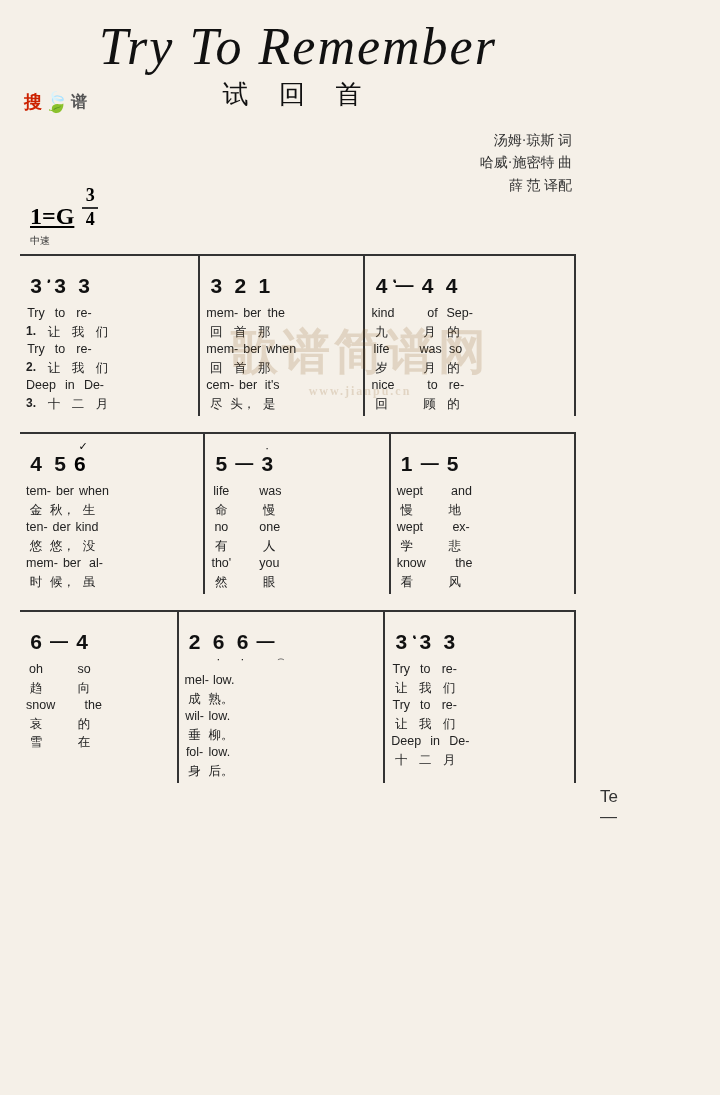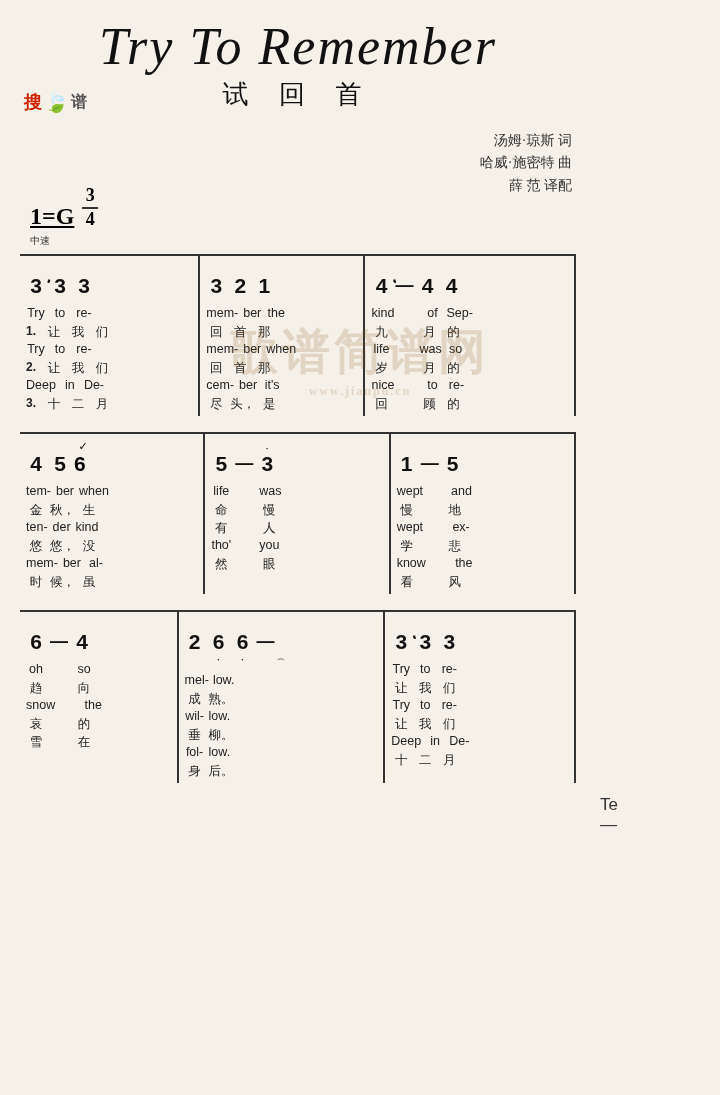--- a/index.html
+++ b/index.html
@@ -439,20 +439,25 @@
             <span class="lyr-word">life</span>
             <span class="lyr-word"></span>
             <span class="lyr-word">was</span>
           </div>
           <div class="lyr-row">
             <span class="lyr-word">命</span>
             <span class="lyr-word"></span>
             <span class="lyr-word">慢</span>
           </div>
           <div class="lyr-row">
+            <span class="lyr-word">no</span>
+            <span class="lyr-word"></span>
+            <span class="lyr-word">one</span>
+          </div>
+          <div class="lyr-row">
             <span class="lyr-word">有</span>
             <span class="lyr-word"></span>
             <span class="lyr-word">人</span>
           </div>
           <div class="lyr-row">
             <span class="lyr-word">tho'</span>
             <span class="lyr-word"></span>
             <span class="lyr-word">you</span>
           </div>
           <div class="lyr-row">
@@ -618,19 +623,19 @@
           </div>
           <div class="lyr-row">
             <span class="lyr-word">十</span>
             <span class="lyr-word">二</span>
             <span class="lyr-word">月</span>
           </div>
         </div>
       </div>
     </div>
 
-    <div style="margin-top:12px;padding-left:580px;font-size:17px;color:#333;">
+    <div style="margin-top:4px;padding-left:580px;font-size:17px;color:#333;">
       <span>Te —</span>
     </div>
 
   </div>
 
 </div>
 
 </body></html>

